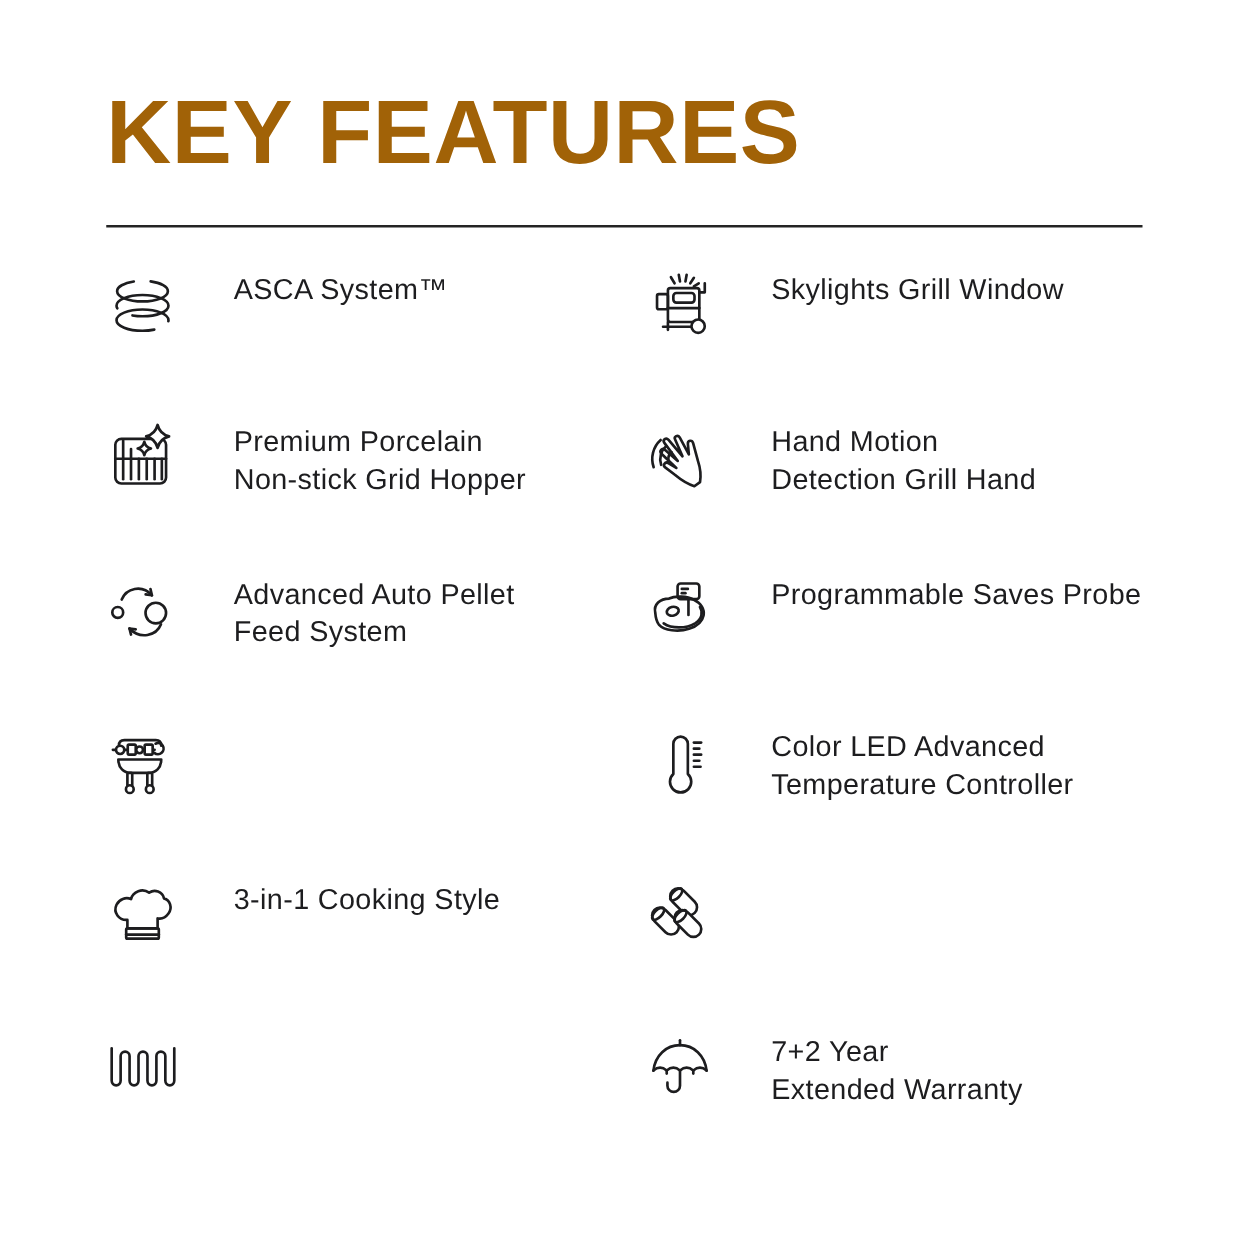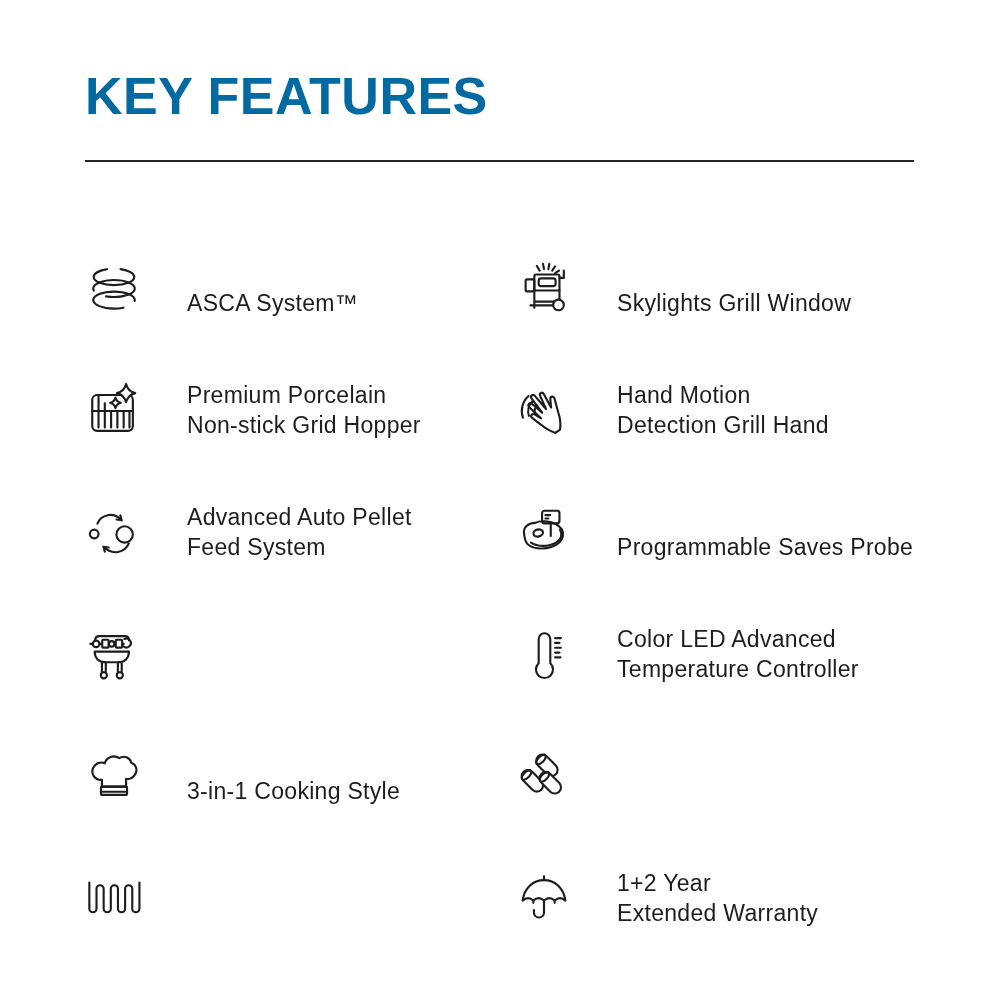--- a/index.html
+++ b/index.html
@@ -9,41 +9,41 @@
     background:#ffffff;
     font-family:"Liberation Sans","DejaVu Sans",sans-serif;
     color:#1d1d1f;
     overflow:hidden;
     box-sizing:border-box;
     padding:0 85px;
   }
   .title{
     margin:0;
     padding-top:70px;
-    font-size:52px;
+    font-size:72px;
     line-height:1;
     font-weight:700;
     letter-spacing:0.5px;
-    color:#0369a1;
+    color:#a16207;
   }
   .rule{
     border:none;
     border-top:2px solid #242424;
     margin:38px 0 0 0;
     width:829px;
   }
   .grid{
     margin-top:34px;
     display:grid;
     grid-template-columns:430px 420px;
     grid-auto-rows:122px;
   }
   .cell{
     display:flex;
-    align-items:flex-end;
+    align-items:flex-start;
   }
   .ic{
     width:58px;height:58px;
     flex:0 0 58px;
     margin-right:44px;
     display:inline-block;
   }
   .ic svg{width:58px;height:58px;display:block;}
   .label{
     font-size:23px;
@@ -235,18 +235,18 @@
       <span class="ic">
         <svg viewBox="0 0 60 60">
           <line class="s" x1="30" y1="6.5" x2="30" y2="10.5"></line>
           <path class="s" d="M8 31.5 C9.5 19 18.5 10.5 30 10.5 C41.5 10.5 50.5 19 52 31.5"></path>
           <path class="s" d="M8 31.5 Q13.5 26.8 19 31.5 Q24.5 26.8 30 31.5 Q35.5 26.8 41 31.5 Q46.5 26.8 52 31.5"></path>
           <line class="s" x1="19" y1="31.5" x2="19" y2="34"></line>
           <line class="s" x1="41" y1="31.5" x2="41" y2="34"></line>
           <path class="s" d="M30 31.5 V44 A5.2 5.2 0 0 1 19.6 44 V41.5"></path>
         </svg>
       </span>
-      <div class="label">1+2 Year
+      <div class="label">7+2 Year
 Extended Warranty</div>
     </div>
 
   </div>
 </div>
 
 </body></html>

